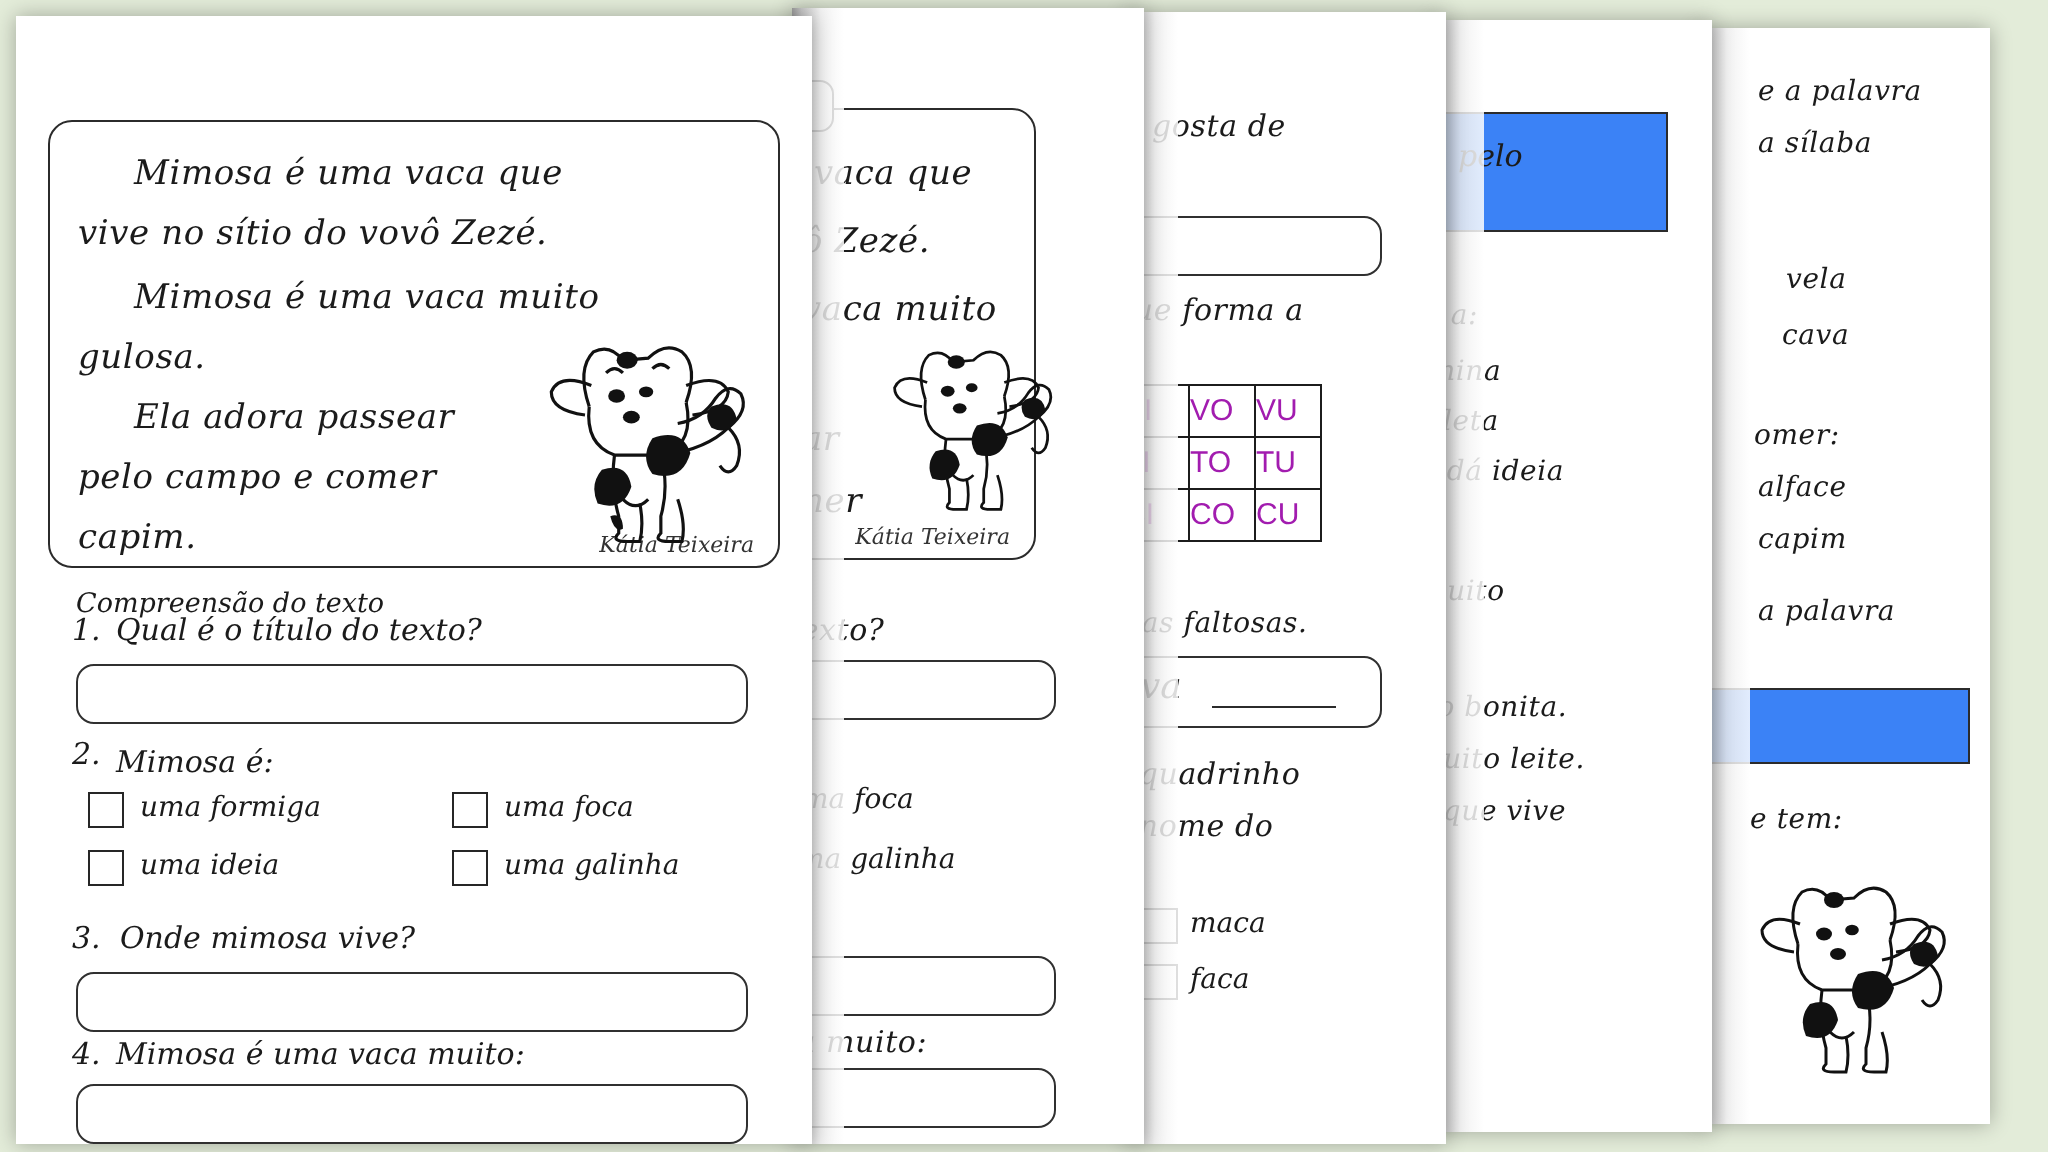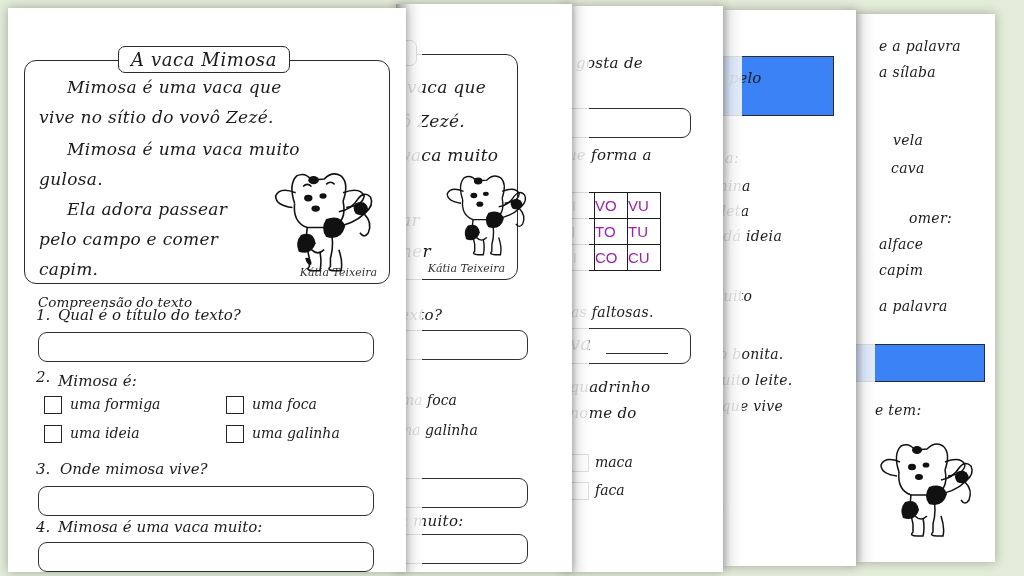--- a/index.html
+++ b/index.html
@@ -81,21 +81,21 @@
 <body style="background: rgb(227, 236, 217);">
 
 <div class="stage">
 
   <div class="sheet" id="sheet5">
     <div class="inner">
       <div class="cur tline" style="left:30px;top:24px;font-size:14px;">e a palavra</div>
       <div class="cur tline" style="left:30px;top:50px;font-size:14px;">a  sílaba</div>
       <div class="cur tline" style="left:44px;top:118px;font-size:14px;">vela</div>
       <div class="cur tline" style="left:42px;top:146px;font-size:14px;">cava</div>
-      <div class="cur tline" style="left:28px;top:196px;font-size:14px;margin-left:32px;">omer:</div>
+      <div class="cur tline" style="left:28px;top:196px;font-size:14px;">omer:</div>
       <div class="cur tline" style="left:30px;top:222px;font-size:14px;">alface</div>
       <div class="cur tline" style="left:30px;top:248px;font-size:14px;">capim</div>
       <div class="cur tline" style="left:30px;top:284px;font-size:14px;">a   palavra</div>
 
       <div class="plainbox" style="left:-10px;top:330px;width:144px;height:36px;"></div>
 
       <div class="cur tline" style="left:26px;top:388px;font-size:14px;">e tem:</div>
 
       <div class="cow" style="left:20px;top:418px;width:112px;height:106px;">
         <svg viewBox="0 0 112 106" width="112" height="106">
@@ -232,21 +232,20 @@
 
       <div class="ansbox" style="left:-110px;top:474px;width:240px;height:28px;"></div>
       <div class="cur tline" style="left:-6px;top:508px;font-size:15px;">ca  muito:</div>
       <div class="ansbox" style="left:-110px;top:530px;width:240px;height:28px;"></div>
     </div>
   </div>
 
   <div class="sheet nocurl" id="sheet1">
     <div class="inner">
 
-      <div class="titlebox cur">A vaca Mimosa</div>
 
       <div class="textbox">
         <div class="cur tline" style="left:42px;top:16px;">Mimosa  é  uma  vaca  que</div>
         <div class="cur tline" style="left:14px;top:46px;text-align:right;">vive no sítio do vovô Zezé.</div>
         <div class="cur tline" style="left:42px;top:78px;">Mimosa  é  uma  vaca  muito</div>
         <div class="cur tline" style="left:14px;top:108px;">gulosa.</div>
         <div class="cur tline" style="left:14px;top:168px;">pelo  campo  e  comer</div>
         <div class="cur tline" style="left:42px;top:138px;">Ela   adora   passear</div>
         <div class="cur tline" style="left:14px;top:198px;">capim.</div>
 

